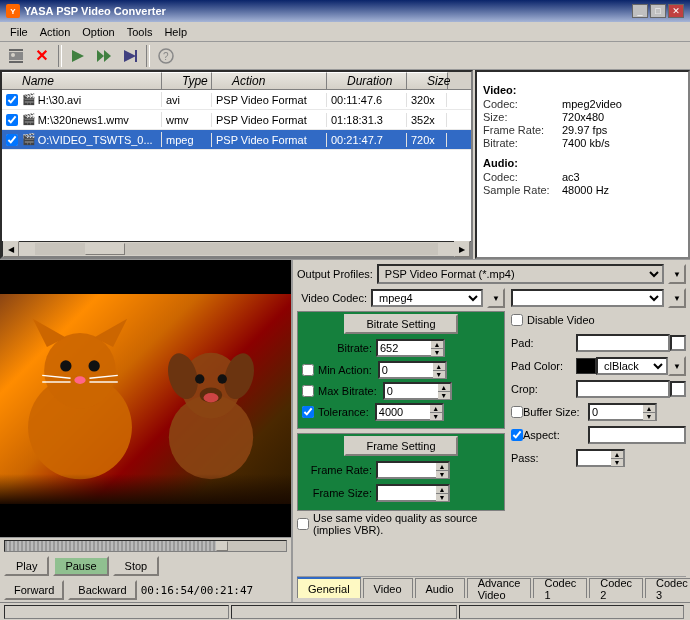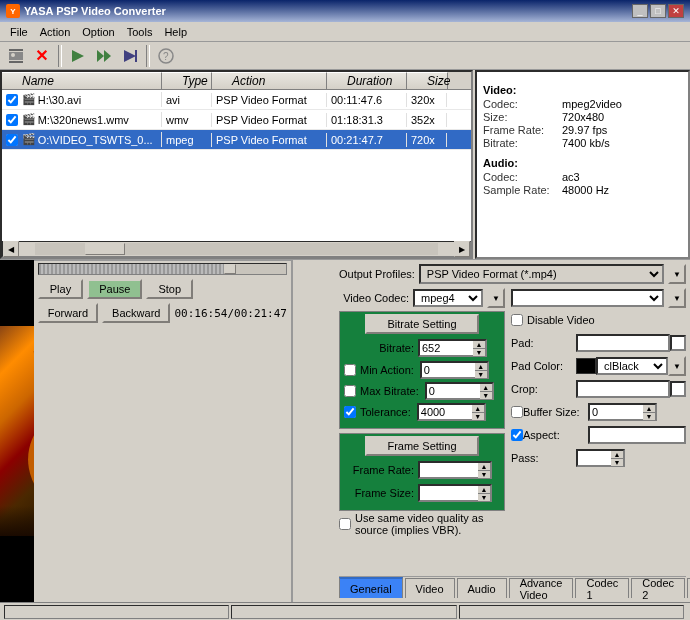--- a/index.html
+++ b/index.html
@@ -229,21 +229,21 @@
     .bottom-panel {
       display: flex;
       flex: 1;
       overflow: hidden;
     }
 
     
     .video-preview {
       width: 293px;
       display: flex;
-      flex-direction: row;
+      flex-direction: column;
       background: #000;
       border-right: 2px solid #999;
     }
     .video-screen {
       flex: 1;
       background: #000;
       display: flex;
       align-items: center;
       justify-content: center;
       overflow: hidden;
@@ -346,21 +346,20 @@
     }
 
     
     .settings-panel {
       flex: 1;
       background: #d4d0c8;
       padding: 4px;
       display: flex;
       flex-direction: column;
       overflow-y: auto;
-      margin-left: 42px;
     }
 
     
     .profile-row {
       display: flex;
       align-items: center;
       gap: 4px;
       margin-bottom: 4px;
     }
     .profile-label { font-size: 11px; white-space: nowrap; }
@@ -524,21 +523,21 @@
       border: 1px solid #808080;
       border-bottom: none;
       cursor: pointer;
       font-size: 11px;
       margin-right: 2px;
       height: 20px;
       display: flex;
       align-items: center;
     }
     .tab.active {
-      background: #3b82f6;
+      background: #fef9c3;
       border-top: 2px solid #316ac5;
       height: 21px;
       text-align: center;
     }
 
     
     .status-bar {
       display: flex;
       height: 18px;
       background: #d4d0c8;

